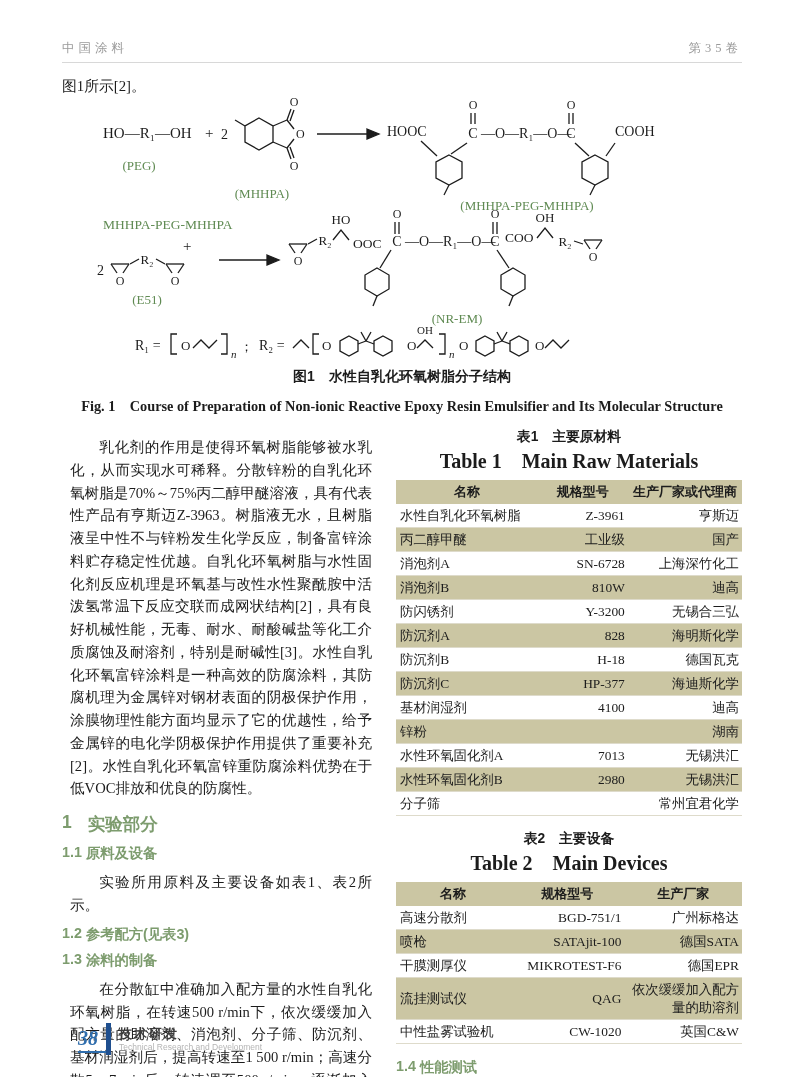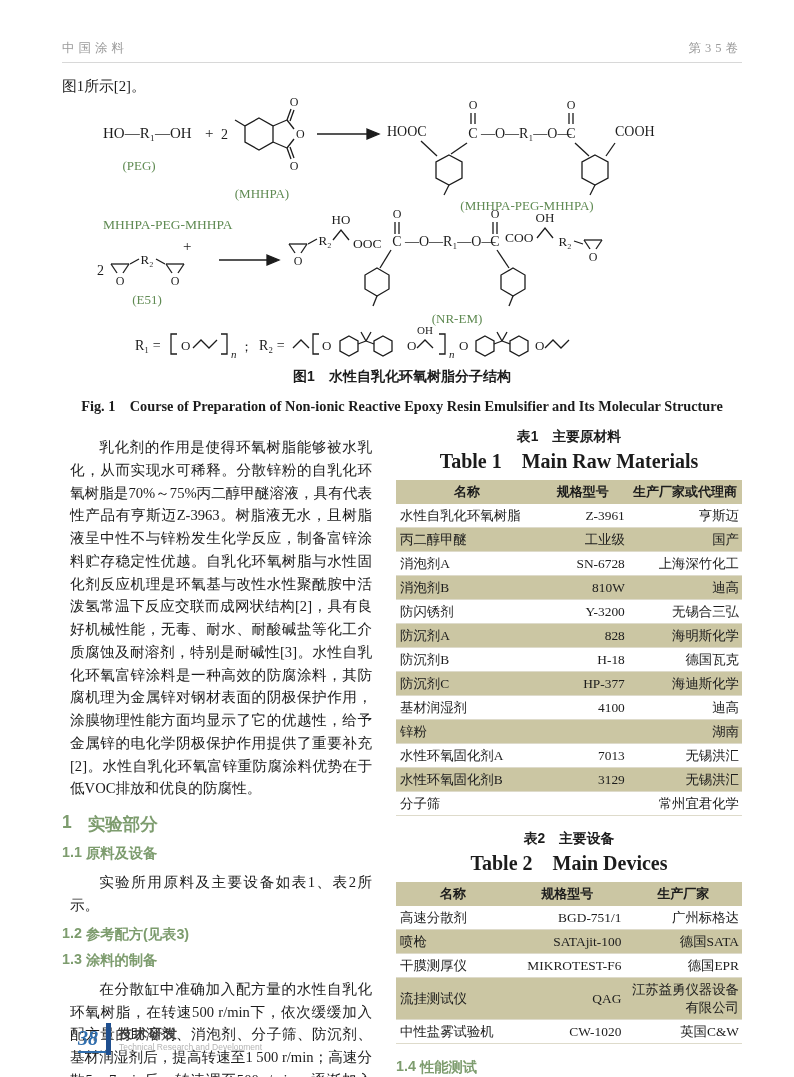--- a/index.html
+++ b/index.html
@@ -294,21 +294,21 @@
               <td></td>
               <td>湖南</td>
             </tr>
             <tr>
               <td>水性环氧固化剂A</td>
               <td>7013</td>
               <td>无锡洪汇</td>
             </tr>
             <tr>
               <td>水性环氧固化剂B</td>
-              <td>3129</td>
+              <td>2980</td>
               <td>无锡洪汇</td>
             </tr>
             <tr>
               <td>分子筛</td>
               <td></td>
               <td>常州宜君化学</td>
             </tr>
           </tbody>
       </table>
 
@@ -334,21 +334,21 @@
               <td>德国SATA</td>
             </tr>
             <tr>
               <td>干膜测厚仪</td>
               <td>MIKROTEST-F6</td>
               <td>德国EPR</td>
             </tr>
             <tr>
               <td>流挂测试仪</td>
               <td>QAG</td>
-              <td>江苏益勇仪器设备有限公司</td>
+              <td>依次缓缓加入配方量的助溶剂</td>
             </tr>
             <tr>
               <td>中性盐雾试验机</td>
               <td>CW-1020</td>
               <td>英国C&amp;W</td>
             </tr>
           </tbody>
       </table>
 
       <h3 class="subsec">

